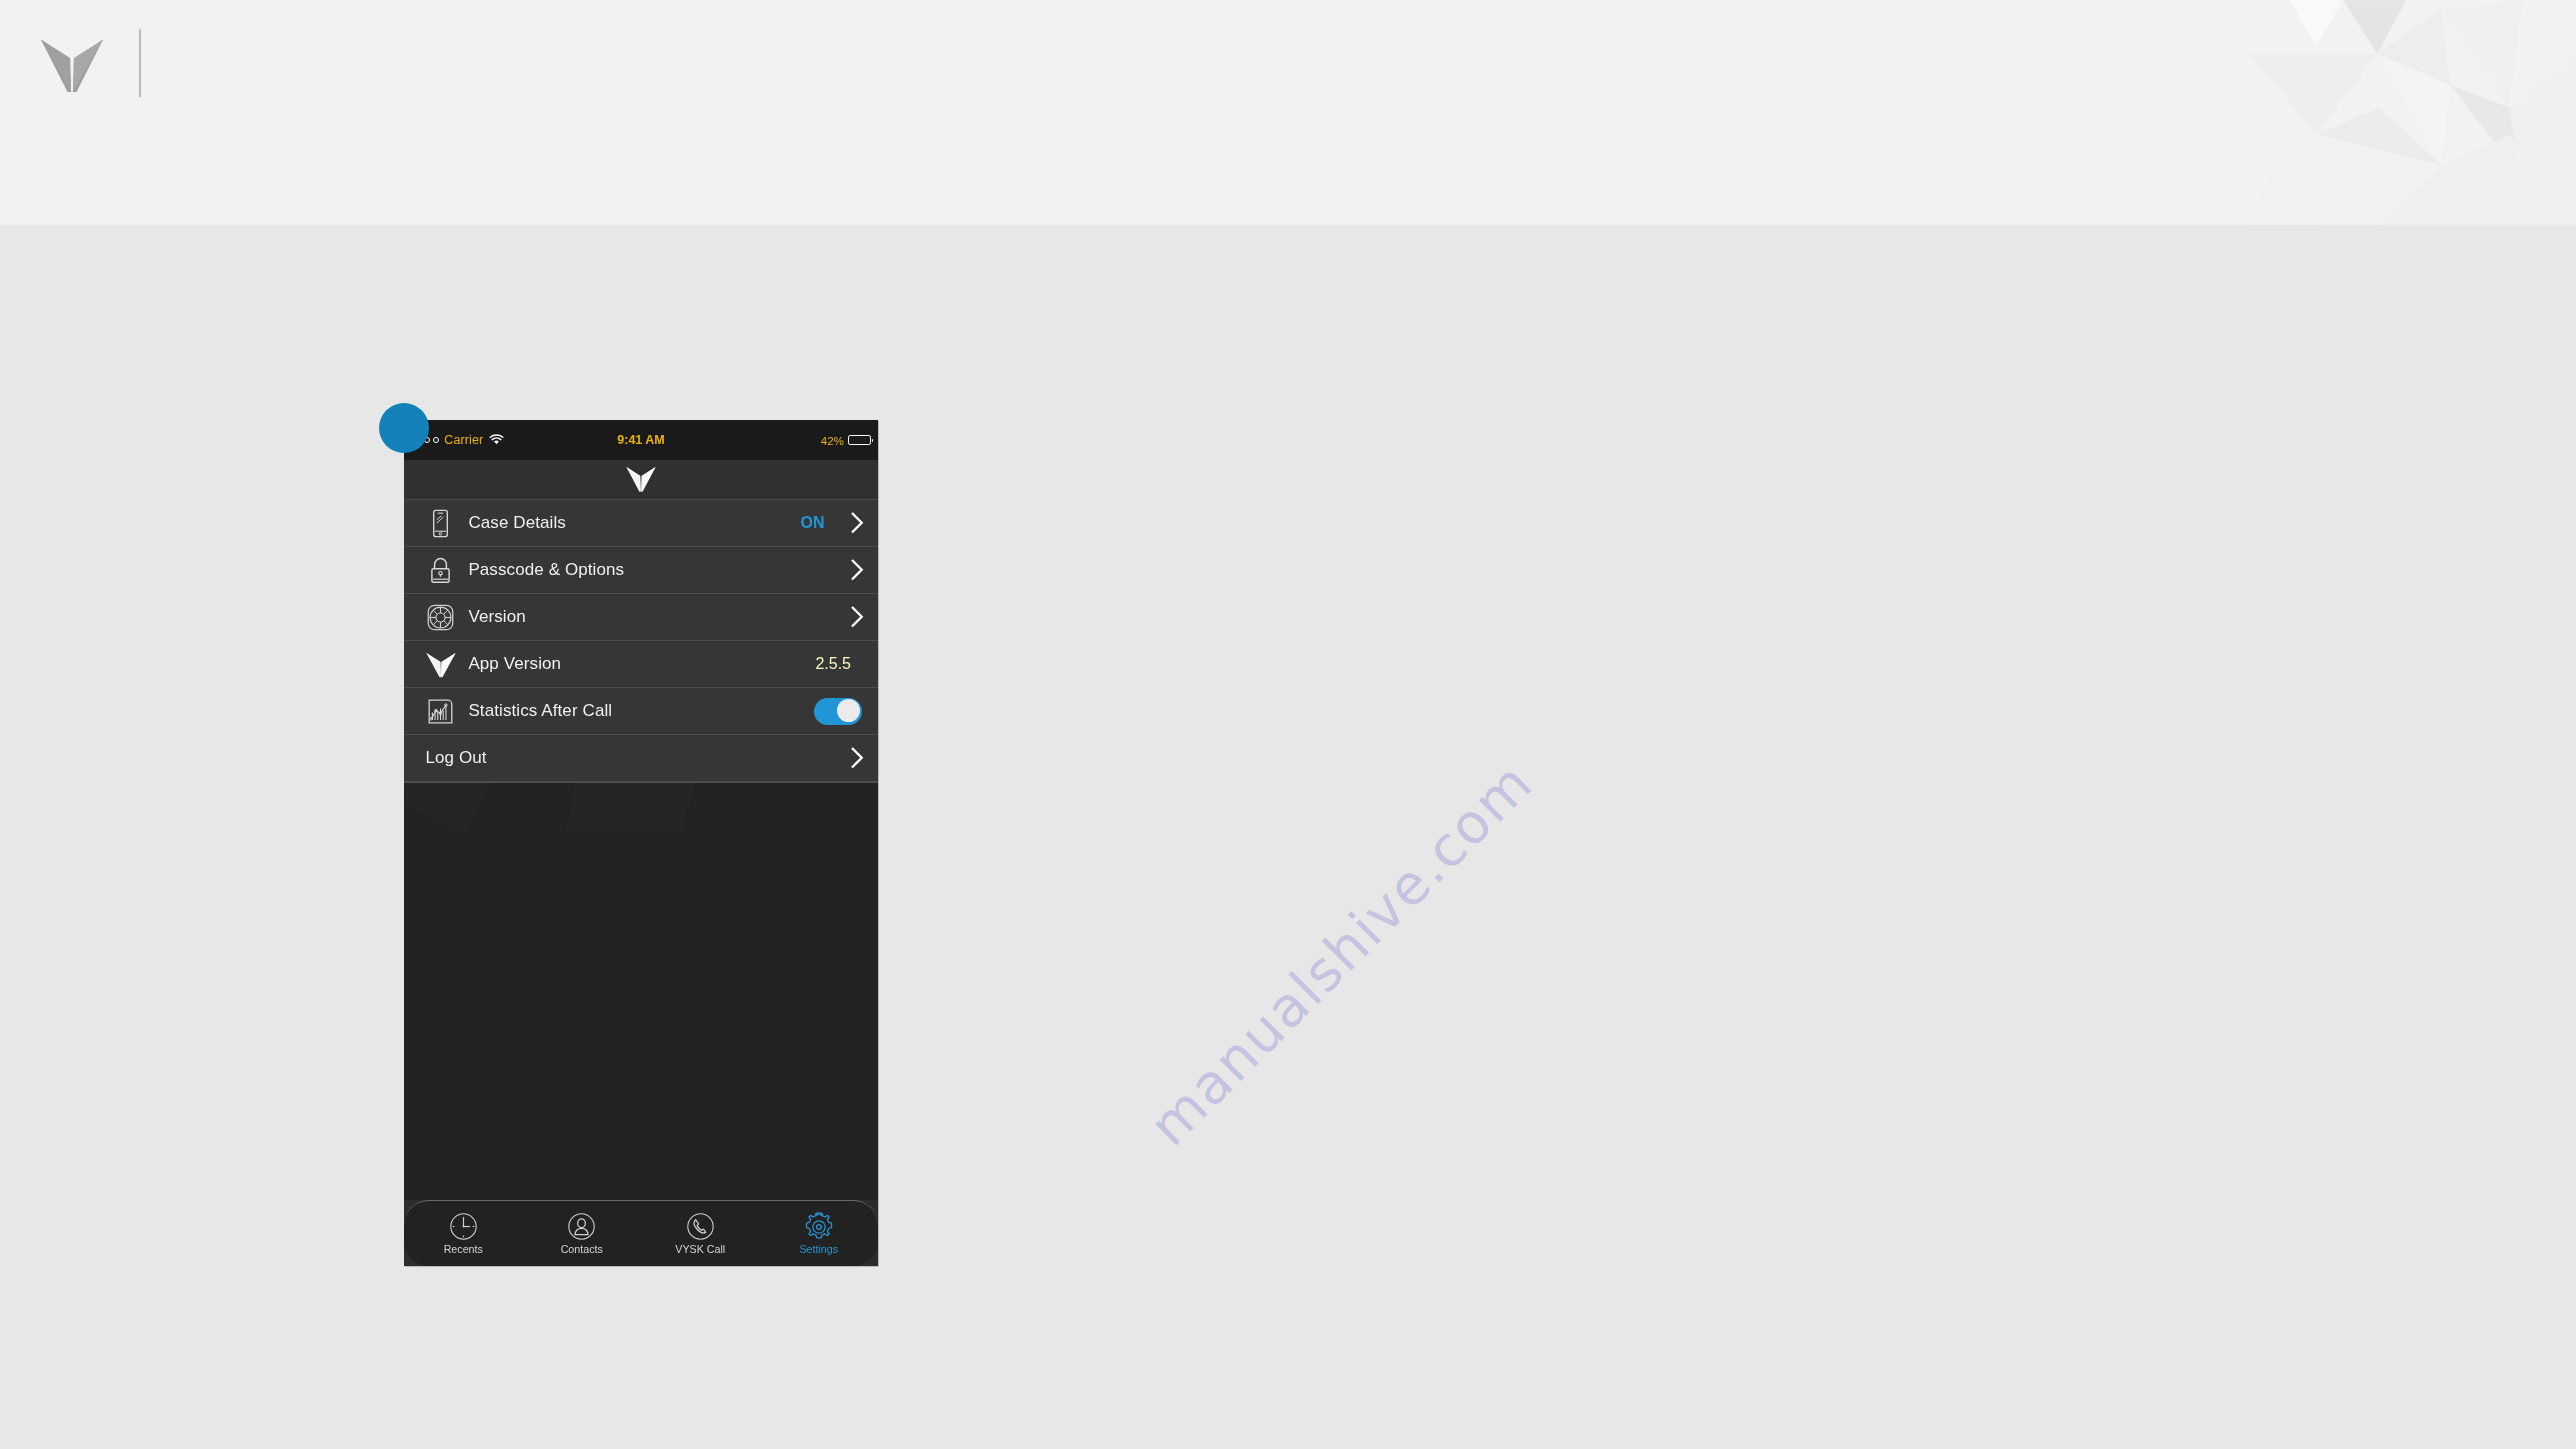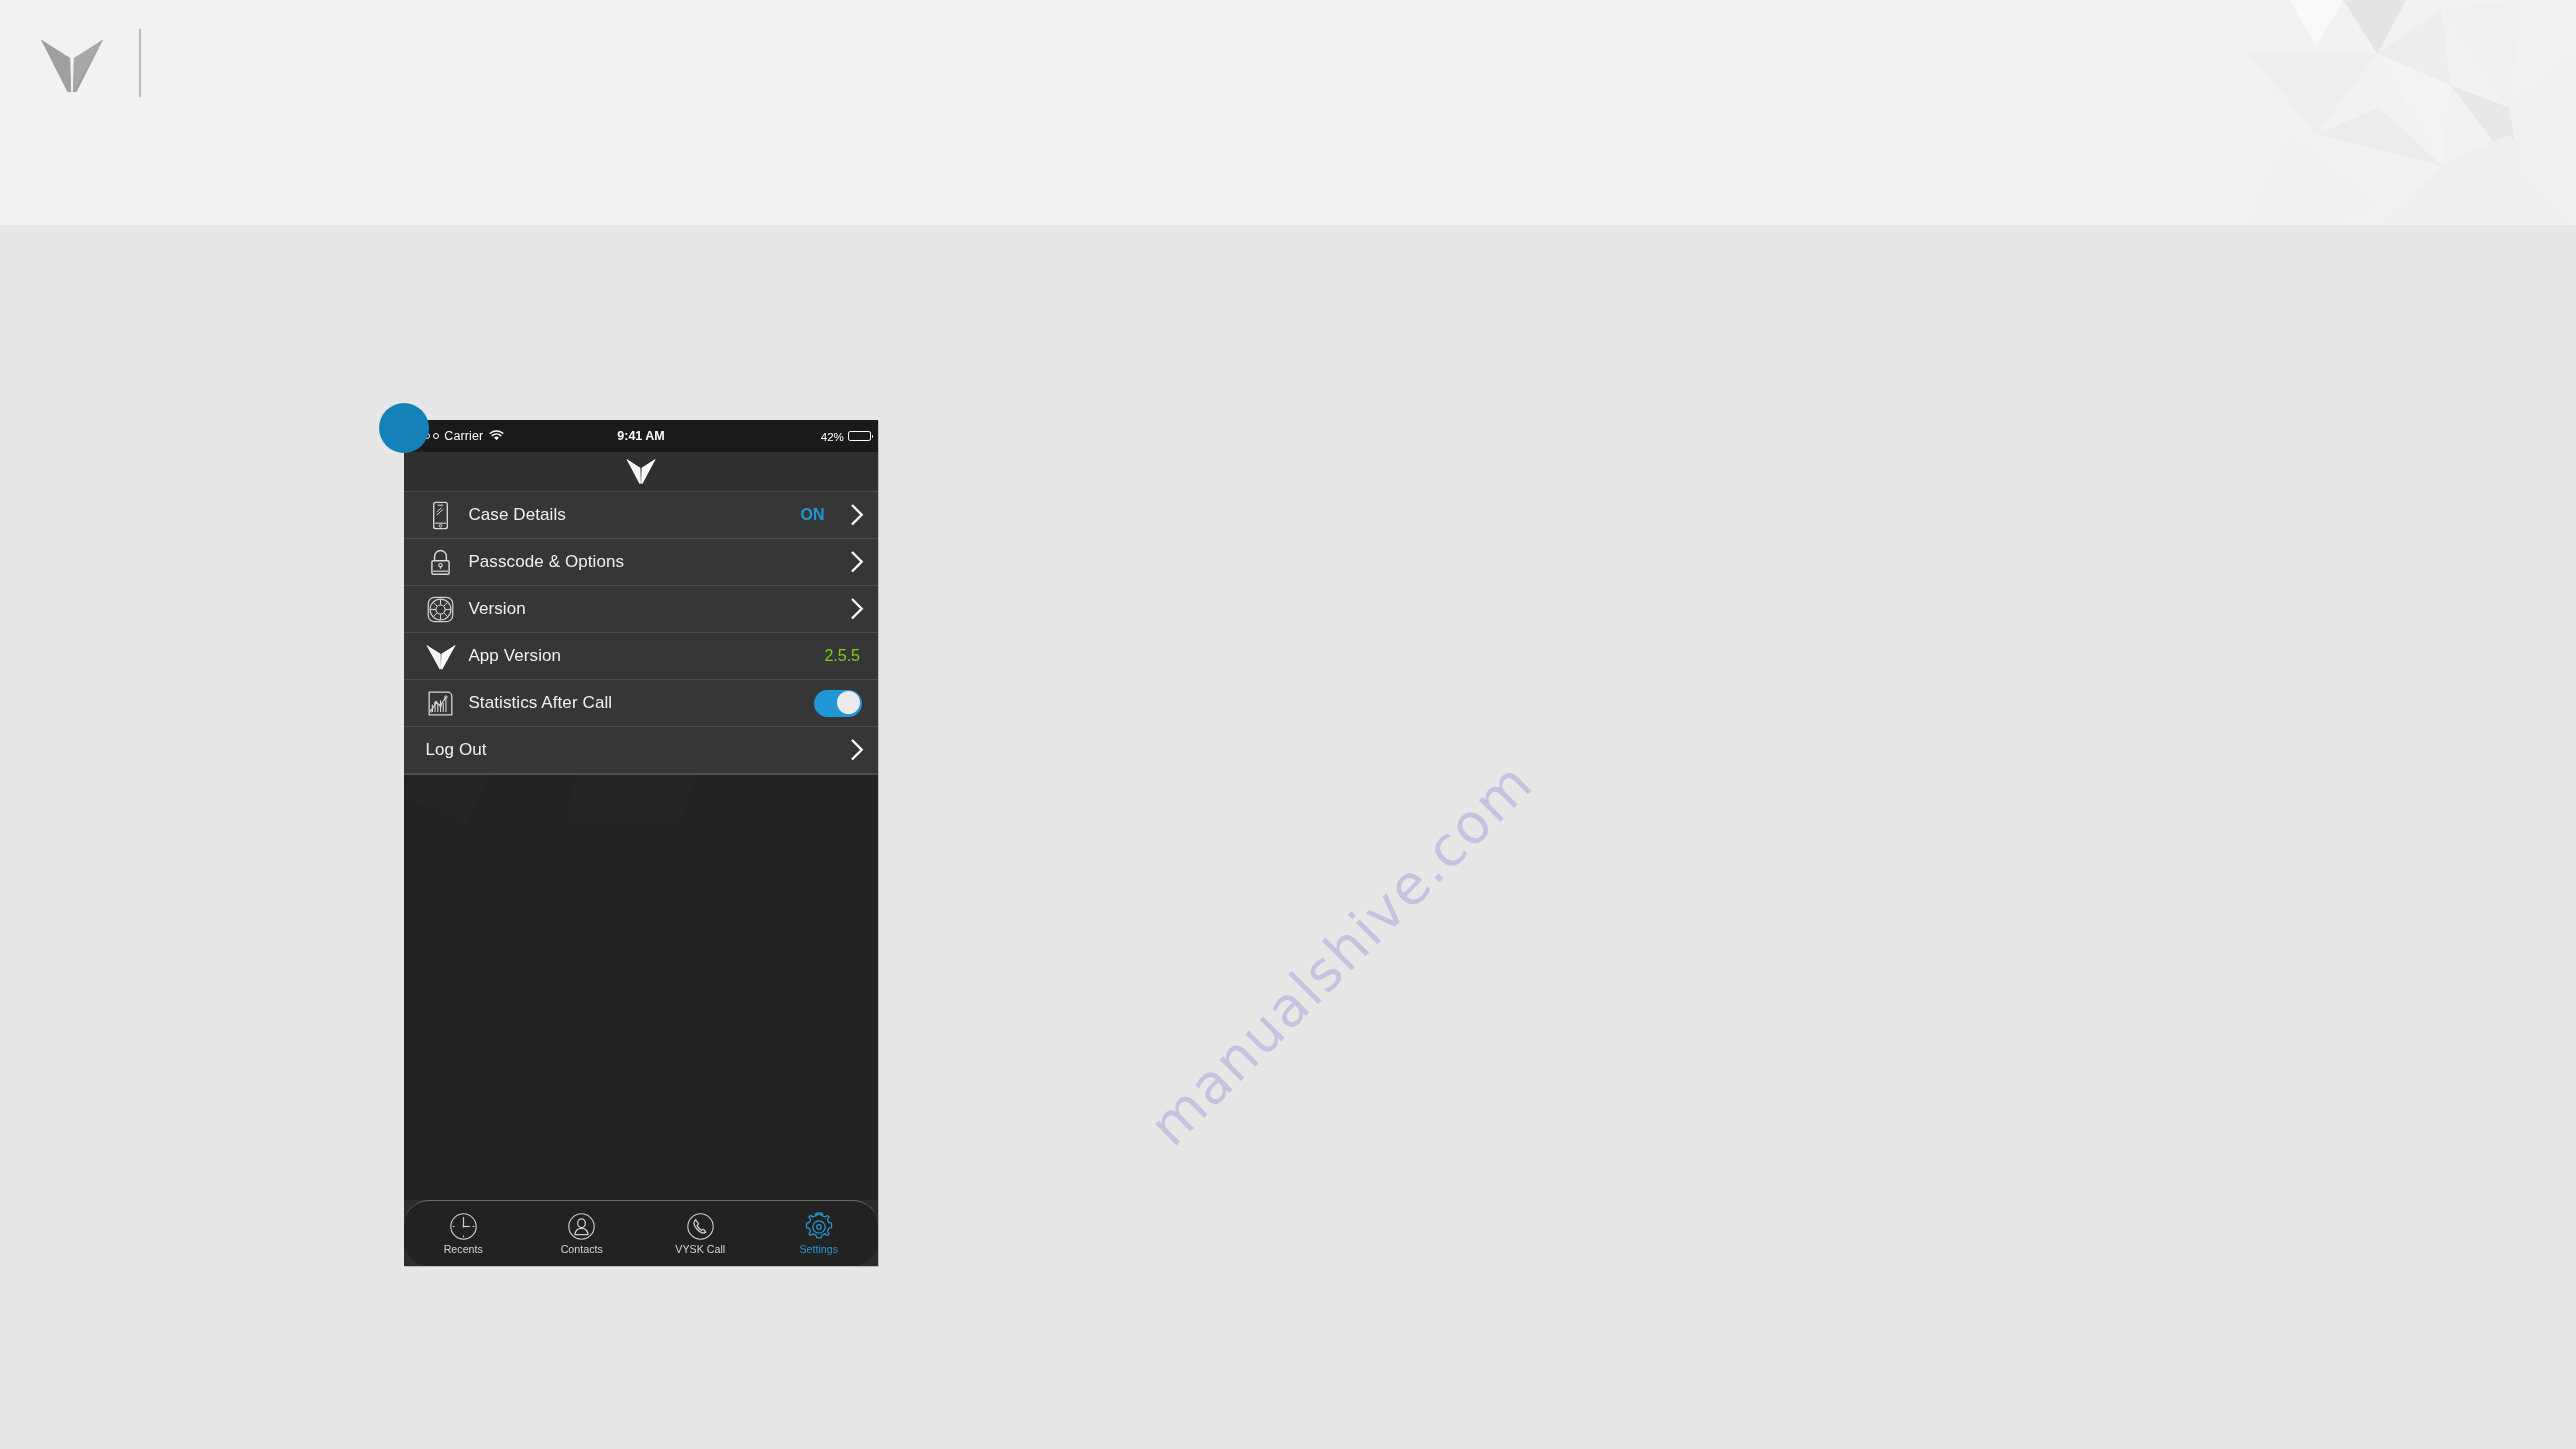--- a/index.html
+++ b/index.html
@@ -103,25 +103,25 @@
     background: #2c2c2c;
     box-shadow: 0.9px 0.9px 0 0 rgba(140,140,140,.55);
     overflow: hidden;
     z-index: 20;
     display: flex;
     flex-direction: column;
   }
 
   
   .status-bar {
-    height: 32px;
+    height: 40px;
     background: #1a1a1a;
     display: flex;
     align-items: center;
-    color: #ffffff;
+    color: #eab308;
     font-size: 13.4px;
     font-family: "Liberation Sans", sans-serif;
     flex: 0 0 auto;
     position: relative;
   }
   .sb-left {
     position: absolute;
     left: 10.7px;
     display: flex;
     align-items: center;
@@ -227,23 +227,23 @@
     flex: 1 1 auto;
     letter-spacing: 0.1px;
   }
   .row-value {
     font-size: 16px;
     font-weight: bold;
     color: #2196d6;
     margin-right: 18px;
   }
   .row-value.plain {
-    color: #84cc16;
+    color: #fef9c3;
     font-weight: normal;
-    margin-right: 18px;
+    margin-right: 27px;
   }
   .chevron {
     width: 30px;
     flex: 0 0 30px;
     display: flex;
     align-items: center;
     justify-content: center;
     margin-right: 5.4px;
   }
   .toggle {

